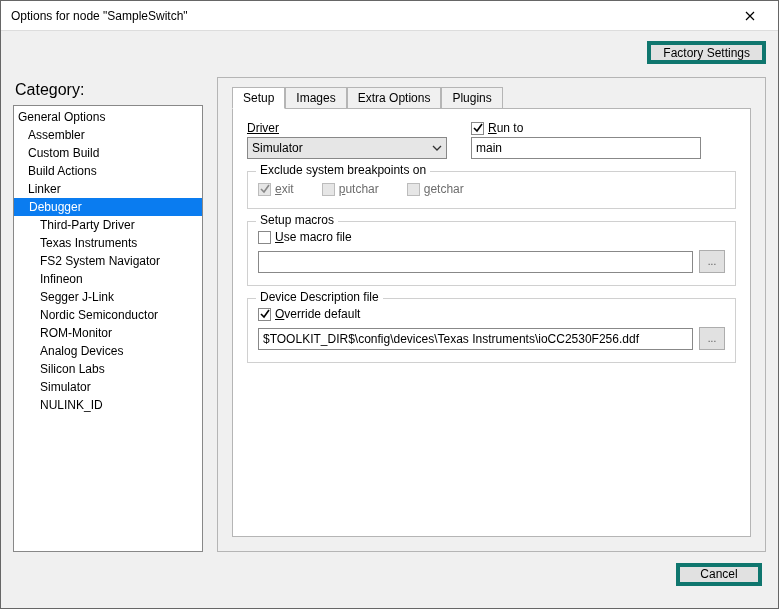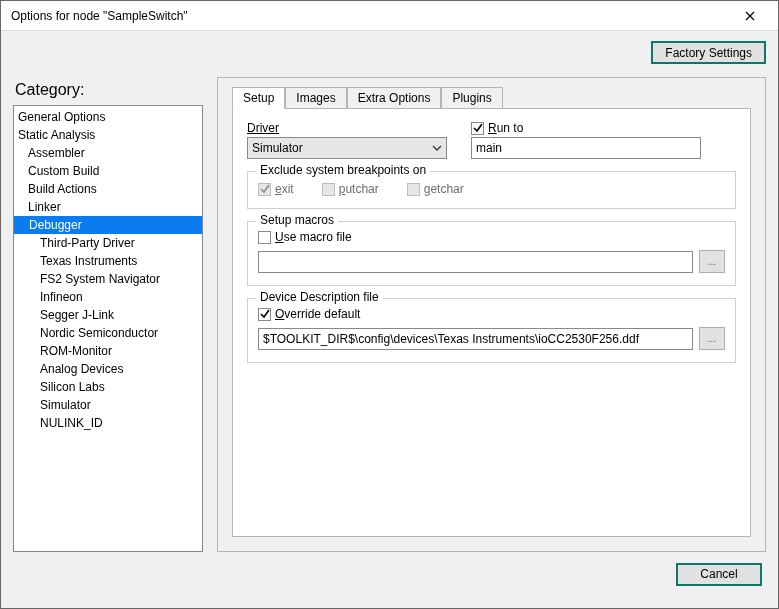--- a/index.html
+++ b/index.html
@@ -13,21 +13,21 @@
   .main-row { flex: 1; display: flex; gap: 14px; }
   .left-col { width: 190px; display: flex; flex-direction: column; margin-top: 40px;}
   .cat-label { font-size: 16px; margin: 0 0 6px 2px; }
   .tree { flex: 1; background: #fff; border: 1px solid #888; overflow: auto; padding: 2px 0; }
   .tree-item { height: 18px; line-height: 18px; padding-left: 4px; white-space: nowrap; cursor: default; }
   .tree-item.d1 { padding-left: 14px; }
   .tree-item.d2 { padding-left: 26px; }
   .tree-item.selected { background: #0a7cf0; color: #fff; padding-left: 15px; }
   .right-col { flex: 1; display: flex; flex-direction: column; }
   .top-row { height: 32px; display: flex; justify-content: flex-end; align-items: flex-start; margin-bottom: 4px; }
-  .btn { height: 23px; padding: 0 12px; background: #e1e1e1; border: 2px solid #0f766e; cursor: pointer; display: inline-flex; align-items: center; justify-content: center; }
+  .btn { height: 23px; padding: 0 12px; background: #e1e1e1; border: 4px solid #0f766e; cursor: pointer; display: inline-flex; align-items: center; justify-content: center; }
   .panel { flex: 1; border: 1px solid #b5b5b5; background: #f0f0f0; padding: 0; position: relative; }
   .tabs { position: absolute; top: 78px; left: 14px; display: flex; z-index: 2; }
   .tab { border: 1px solid #b5b5b5; background: #f0f0f0; padding: 3px 10px; margin-right: 0; cursor: pointer; position: relative; top: 1px; }
   .tab.active { background: #fff; border-bottom: 1px solid #fff; }
   .tabs .tab + .tab { border-left: 1px solid #b5b5b5; }
   .tab-page { position: absolute; left: 14px; right: 14px; top: 100px; bottom: 14px; background: #fff; border: 1px solid #b5b5b5; padding: 12px 14px; }
   .grid2 { display: flex; gap: 24px; }
   .field-label { margin-bottom: 2px; display: block; }
   .combo { width: 200px; height: 22px; border: 1px solid #888; background: #e6e6e6; display: flex; align-items: center; padding: 0 4px; position: relative; cursor: default; }
   .combo .arrow { position: absolute; right: 4px; top: 4px; }
@@ -61,21 +61,20 @@
           <path d="M1 1 L9 9 M9 1 L1 9" stroke="#000" stroke-width="1.2"></path>
         </svg>
     </div>
   </div>
   <div class="body">
     <div class="main-row">
       <div class="left-col">
         <div class="cat-label">Category:</div>
         <div class="tree" id="tree">
             <div class="tree-item d0">General Options</div>
-            <div class="tree-item d0">Static Analysis</div>
             <div class="tree-item d1">Assembler</div>
             <div class="tree-item d1">Custom Build</div>
             <div class="tree-item d1">Build Actions</div>
             <div class="tree-item d1">Linker</div>
             <div class="tree-item d1 selected">Debugger</div>
             <div class="tree-item d2">Third-Party Driver</div>
             <div class="tree-item d2">Texas Instruments</div>
             <div class="tree-item d2">FS2 System Navigator</div>
             <div class="tree-item d2">Infineon</div>
             <div class="tree-item d2">Segger J-Link</div>

